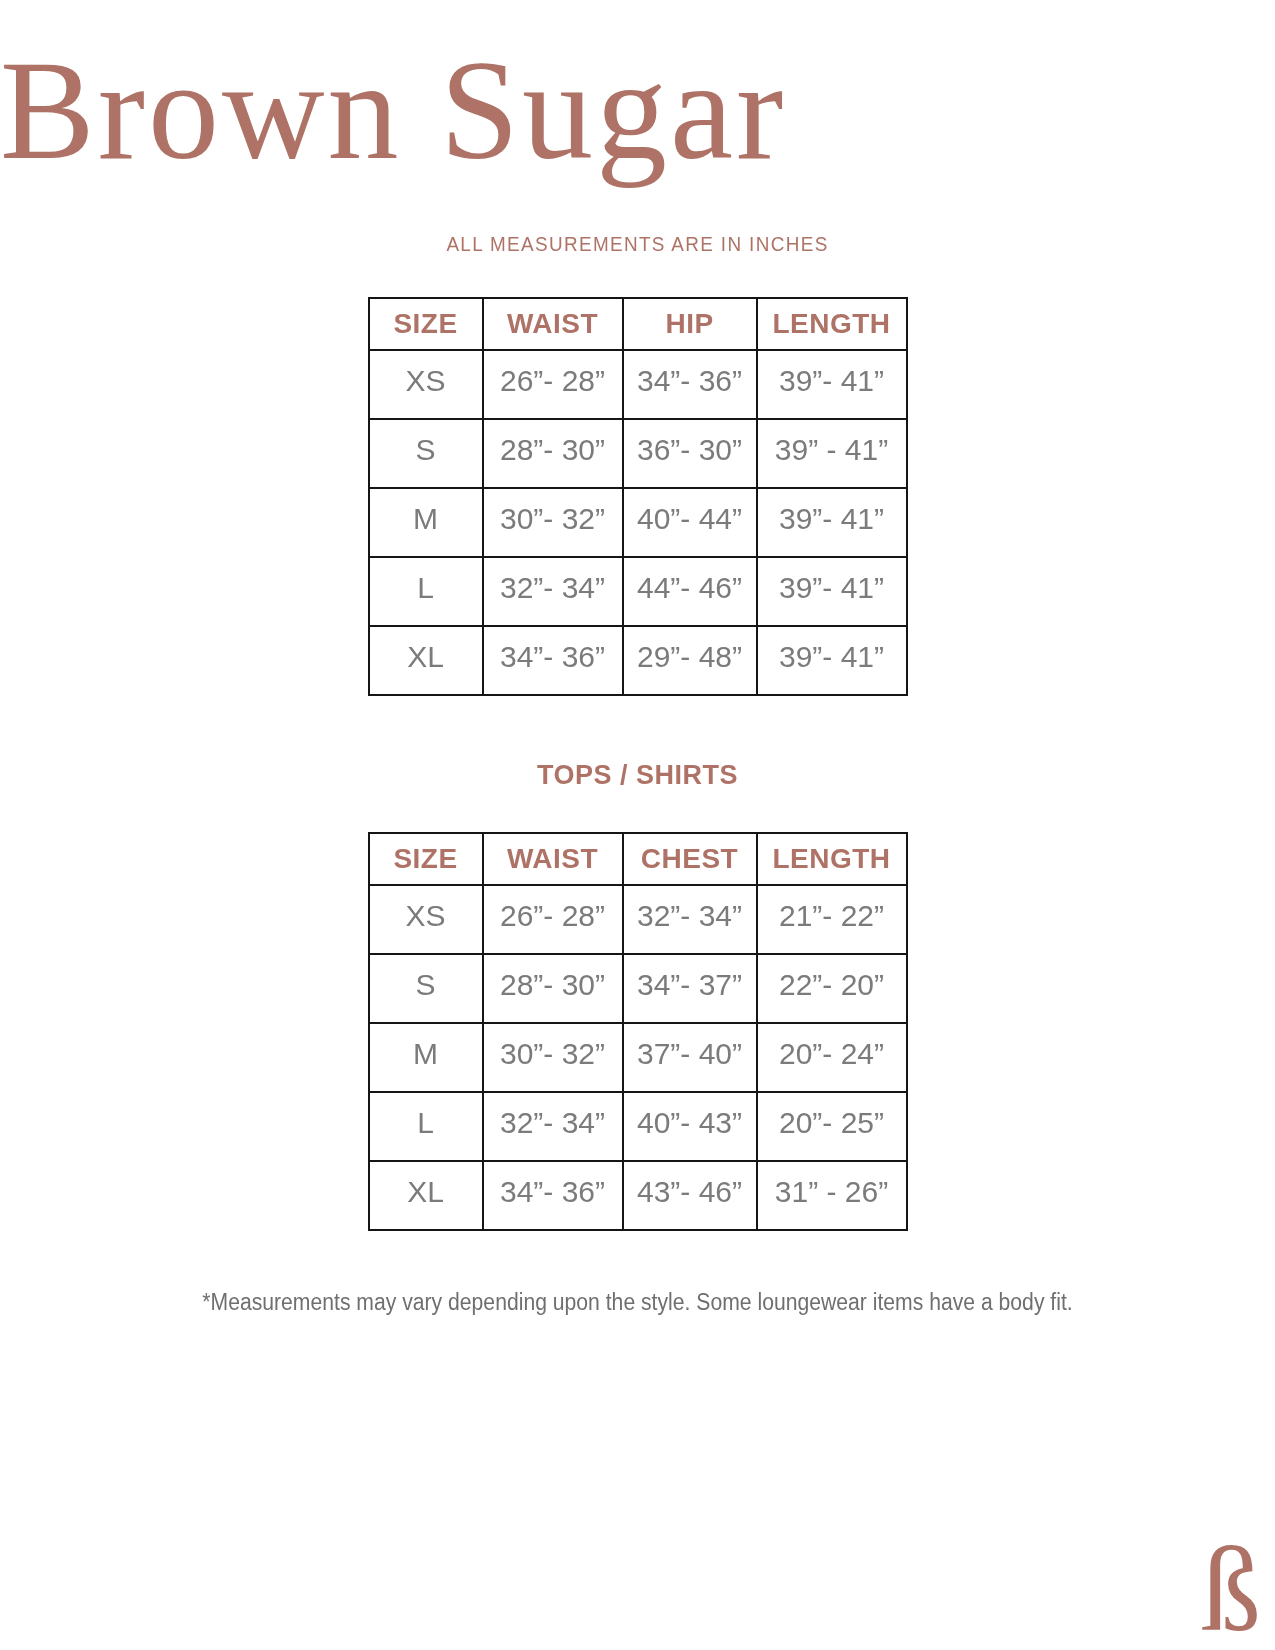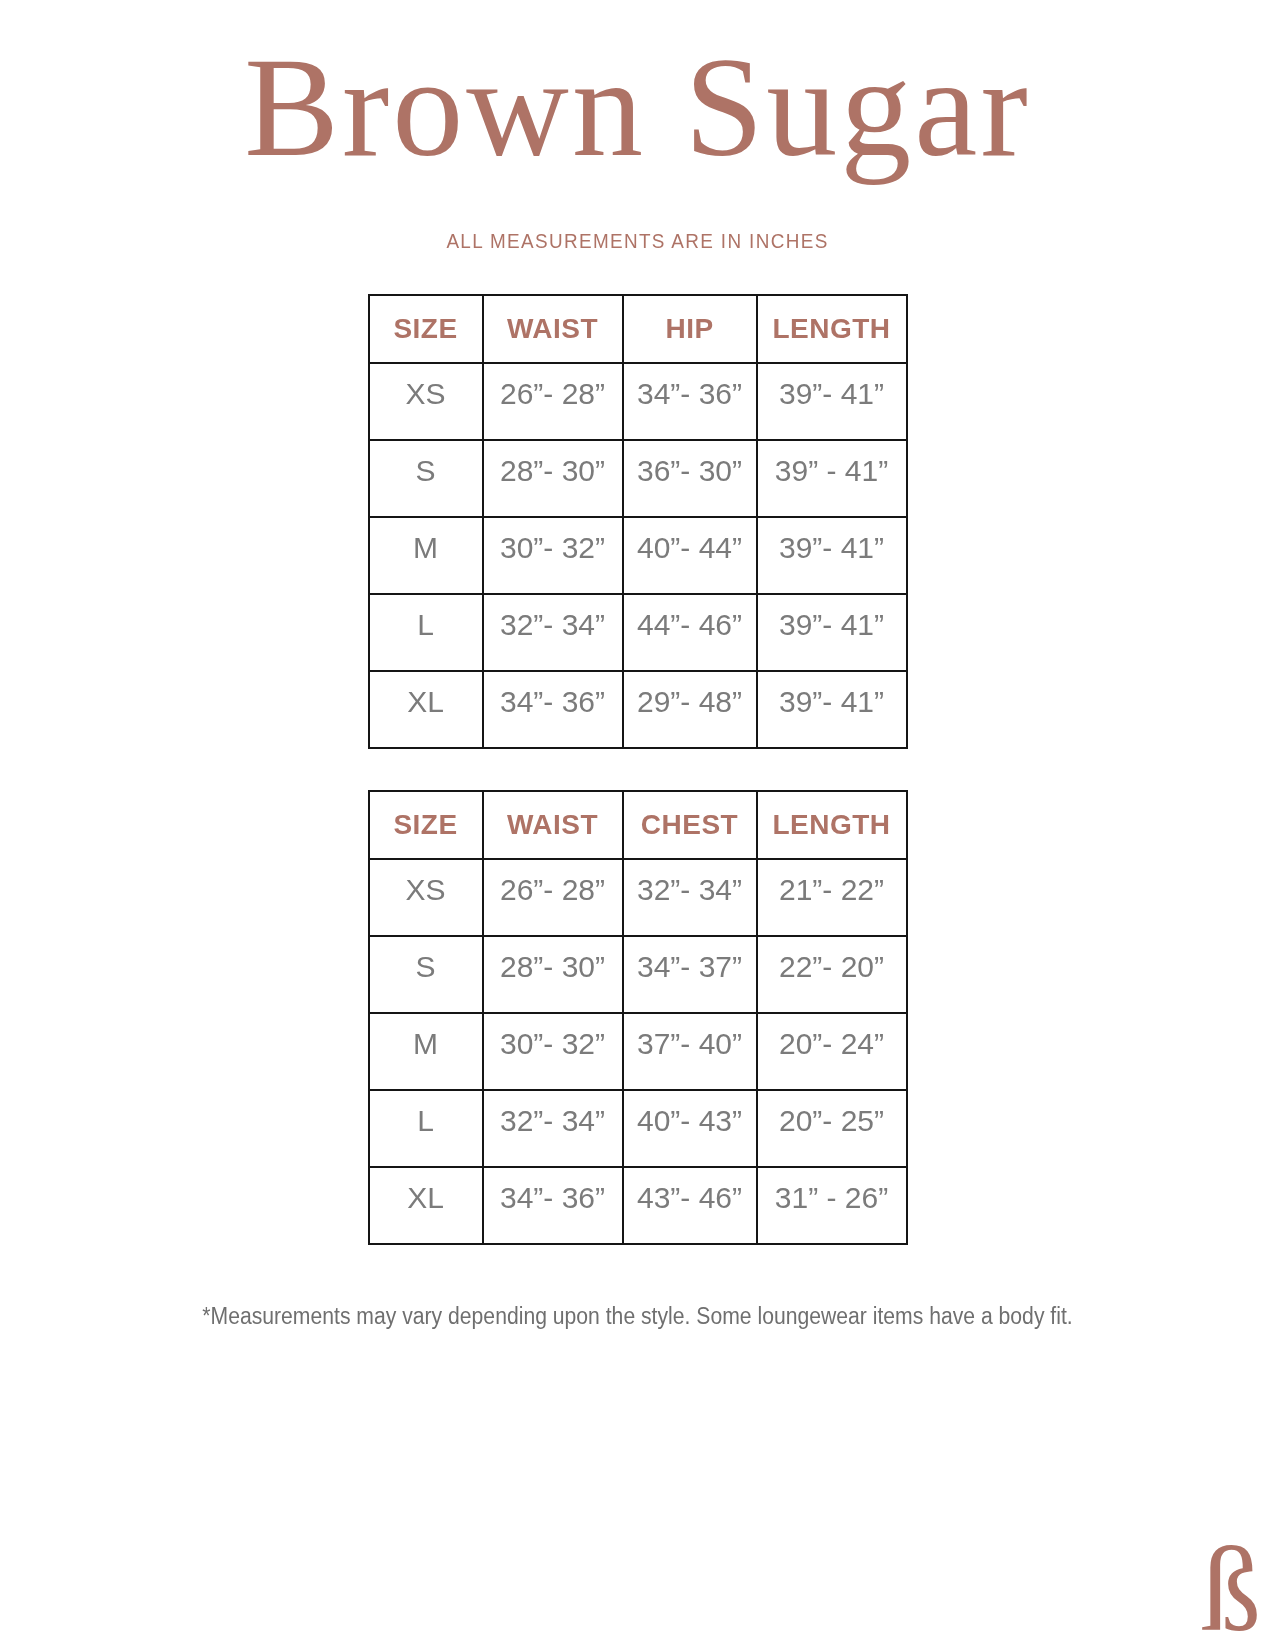--- a/index.html
+++ b/index.html
@@ -12,23 +12,22 @@
   .page{
     position:relative;
     width:1275px;
     height:1650px;
     margin:0 auto;
     background:#ffffff;
     overflow:hidden;
     font-family:"Liberation Sans", sans-serif;
   }
   .brand-title{
-    margin:12px;
-    padding-top:17px;
-    text-align:center;
+    margin:0;
+    padding-top:32px;
     font-family:"Liberation Serif", serif;
     font-weight:400;
     font-size:142px;
     line-height:1.1;
     letter-spacing:3px;
     color:var(--accent);
   }
   .subtitle{
     margin-top:44px;
     text-align:center;
@@ -57,29 +56,29 @@
   table.size-table col.c2{width:140px;}
   table.size-table col.c3{width:134px;}
   table.size-table col.c4{width:150px;}
   table.size-table th,
   table.size-table td{
     border:2px solid var(--border);
     text-align:center;
     padding:0;
   }
   table.size-table th{
-    height:68px;
+    height:52px;
     font-size:28px;
     font-weight:bold;
     letter-spacing:0.5px;
     color:var(--accent);
     vertical-align:middle;
   }
   table.size-table td{
-    height:77px;
+    height:69px;
     font-size:30px;
     color:var(--cell-gray);
     vertical-align:top;
     padding-top:15px;
     line-height:1;
   }
   .footnote{
     margin-top:58px;
     text-align:center;
     font-size:23px;
@@ -150,20 +149,21 @@
             <td>XL</td>
             <td>34”- 36”</td>
             <td>29”- 48”</td>
             <td>39”- 41”</td>
           </tr>
         </tbody>
       </table>
   </section>
 
   <section>
+    <h2 class="section-heading heading-tops">TOPS / SHIRTS</h2>
     <table class="size-table">
         <colgroup>
           <col class="c1">
           <col class="c2">
           <col class="c3">
           <col class="c4">
         </colgroup>
         <thead>
           <tr>
             <th>SIZE</th>

